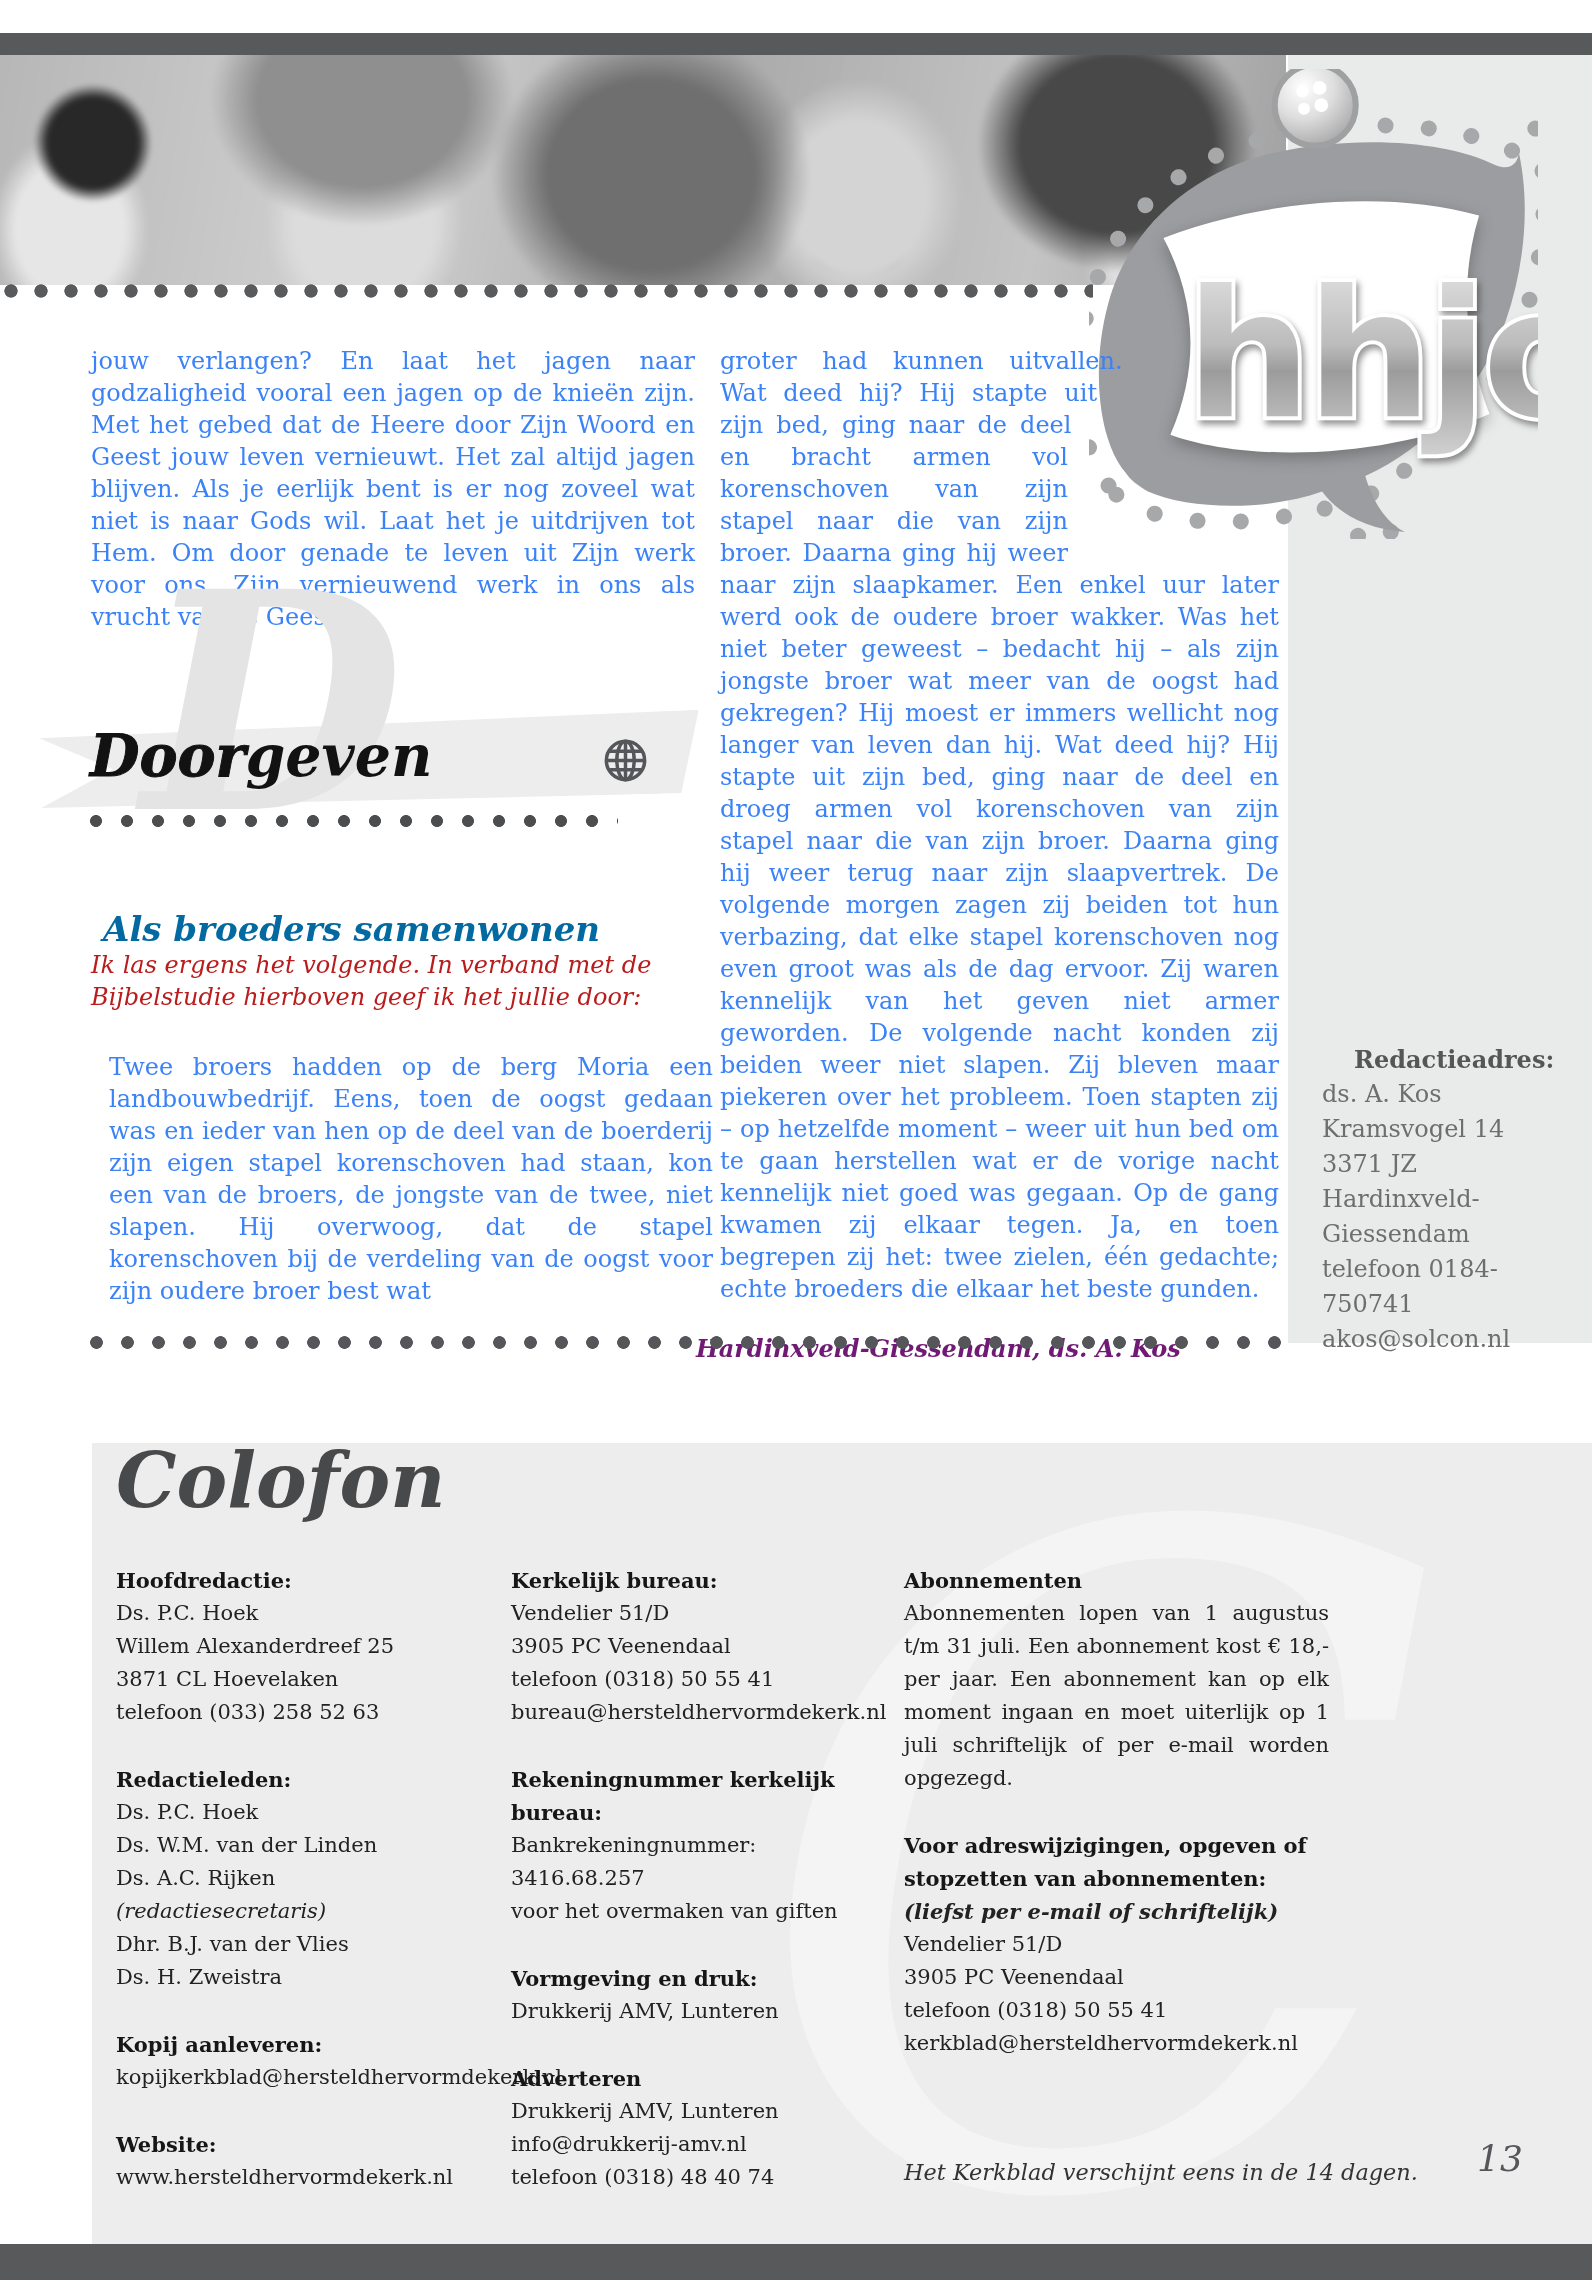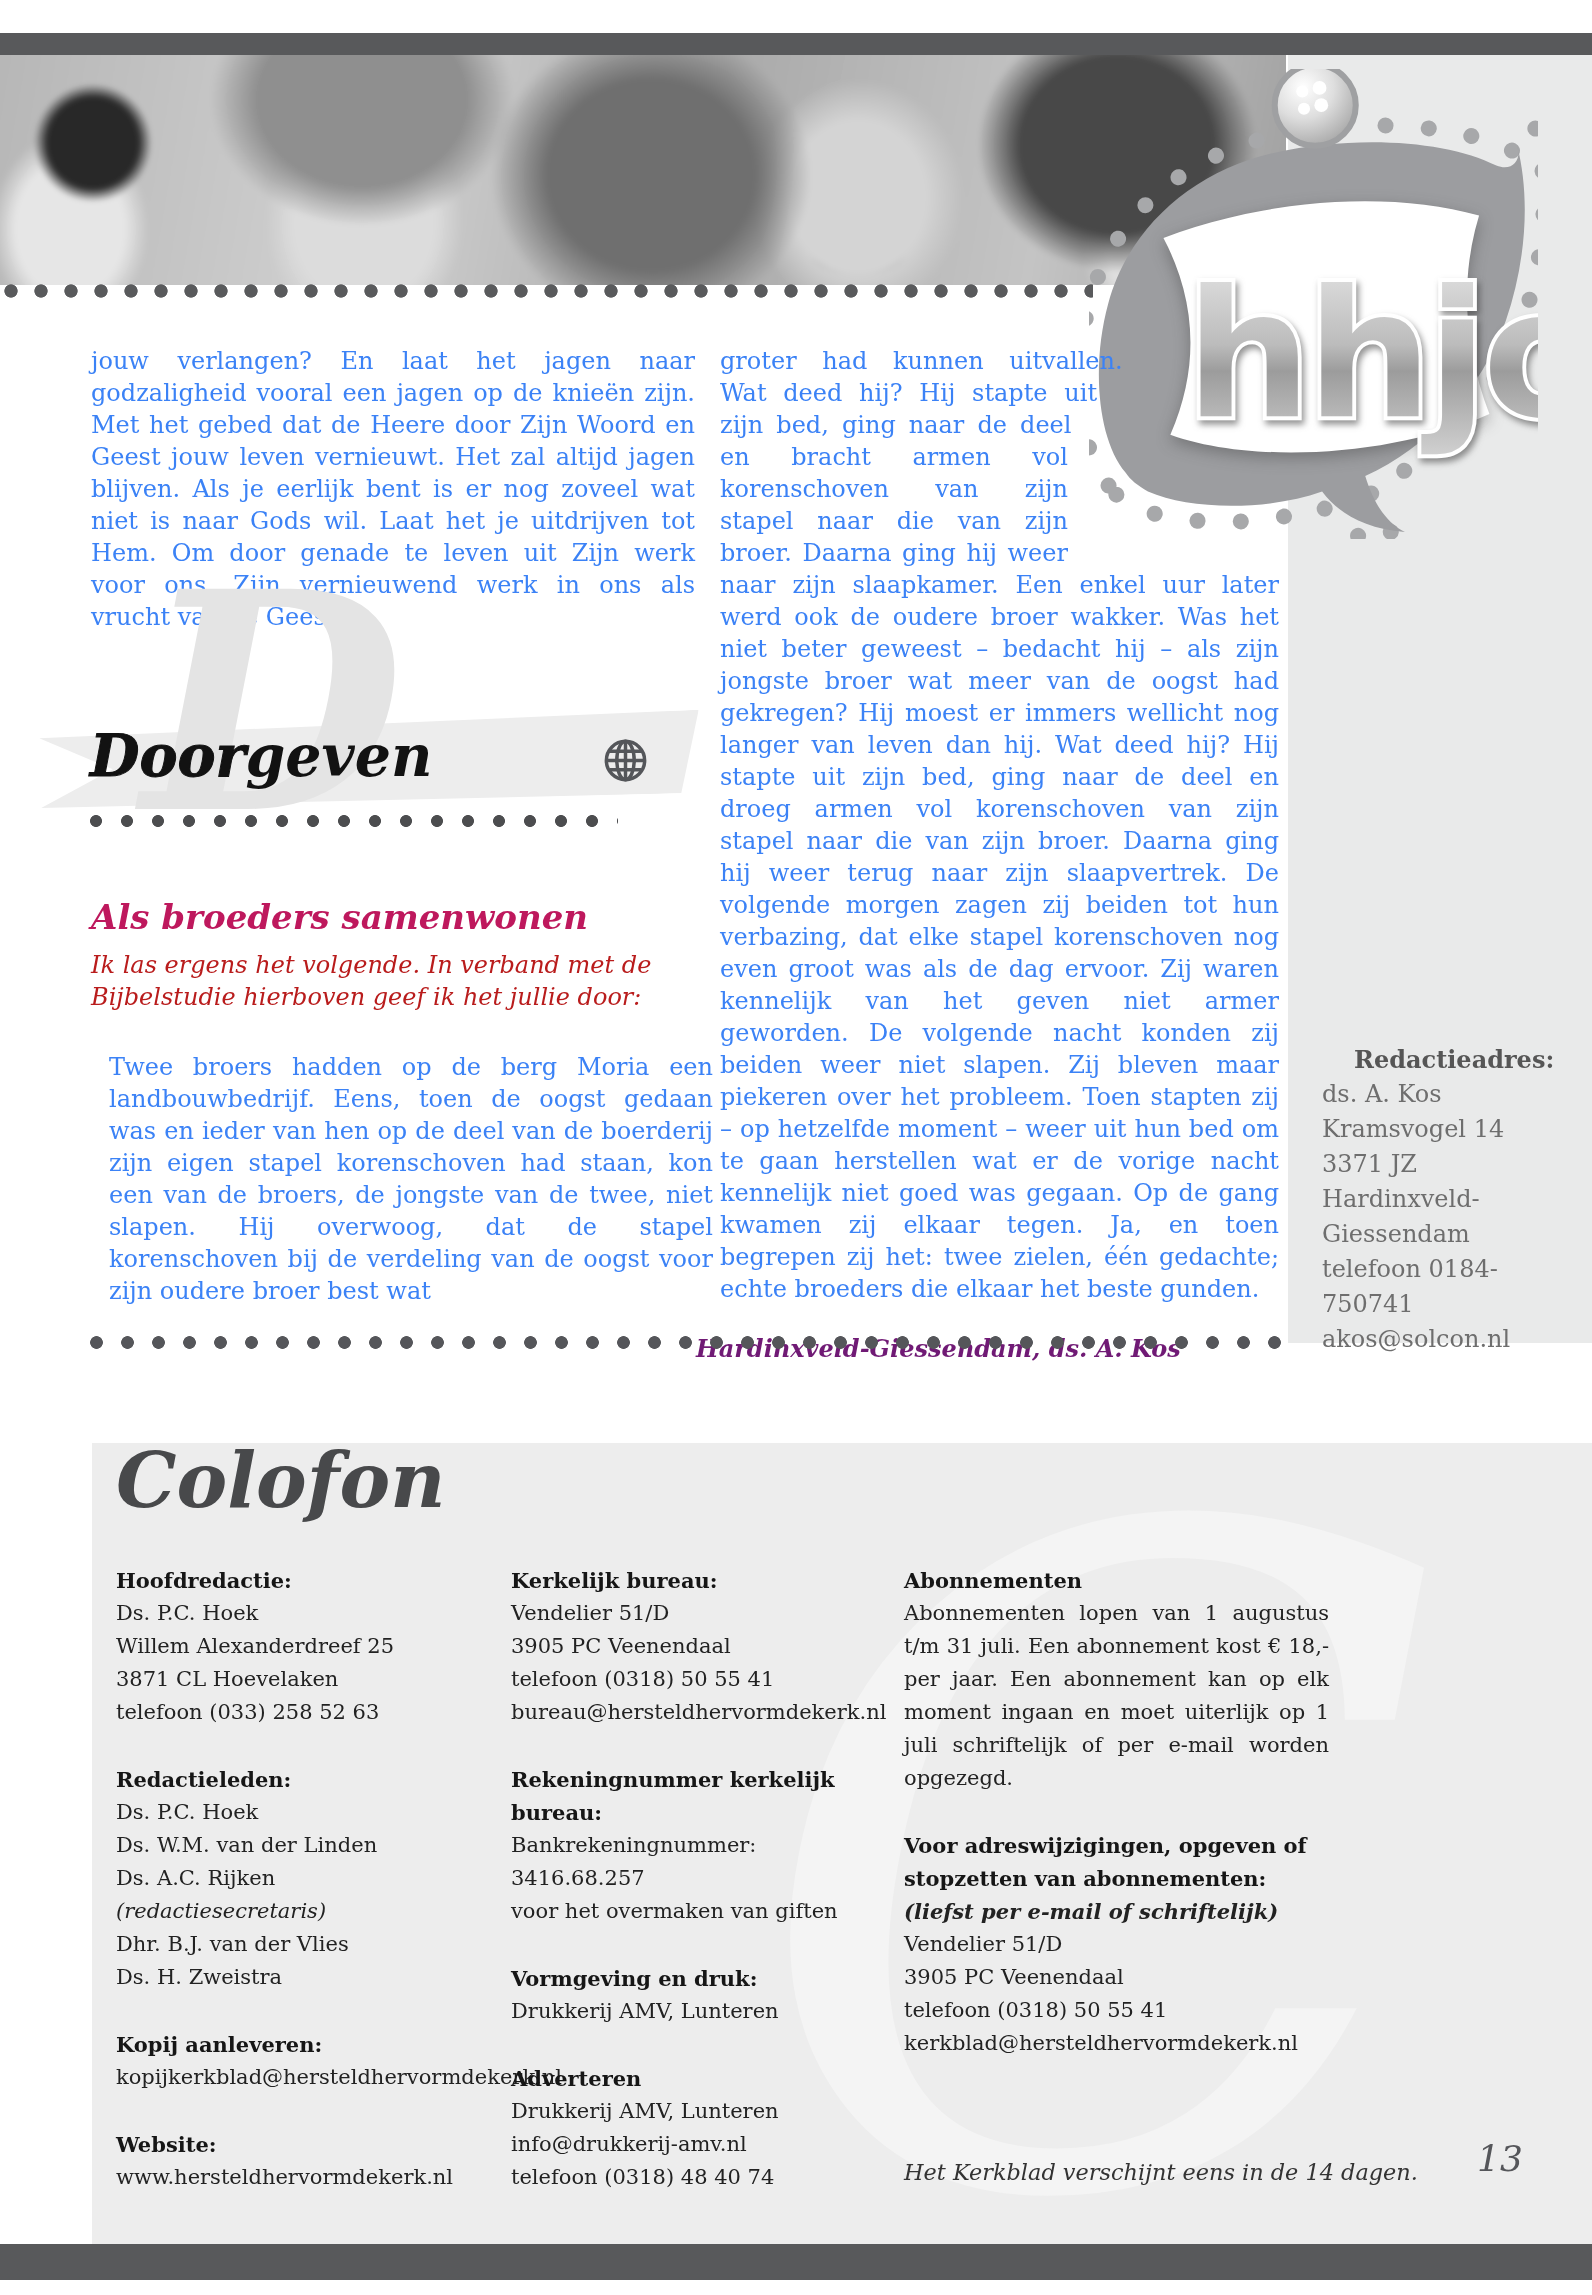--- a/index.html
+++ b/index.html
@@ -57,22 +57,22 @@
 
   
   .ribbon{position:absolute;left:40px;top:719px;width:660px;height:83px;background:#ededed;
      transform:rotate(-1.6deg);clip-path:polygon(0 12%,100% 0%,97% 100%,0% 96%,11% 52%);}
   .d-watermark{position:absolute;left:142px;top:552px;font-size:302px;line-height:1;
      font-style:italic;font-weight:bold;color:#e4e4e4;}
   .door-title{position:absolute;left:90px;top:727px;margin:0;font-style:italic;font-size:57px;line-height:1;color:#121212;}
   .door-bold{font-weight:800;-webkit-text-stroke:1px #121212;}
   .door-rest{font-weight:600;}
   .globe{position:absolute;left:602px;top:737px;}
-  .subtitle{position:absolute;left:91px;top:897px;margin:0;font-style:italic;font-weight:bold;
-     font-size:34px;color:#be185d;}
+  .subtitle{position:absolute;left:91px;top:897px;margin:12px;font-style:italic;font-weight:bold;
+     font-size:34px;color:#0369a1;}
   .lede{position:absolute;left:91px;top:949px;width:604px;margin:0;font-style:italic;
      font-size:24px;line-height:32px;color:#b91c1c;}
 
   
   .colofon{position:absolute;left:92px;top:1443px;width:1500px;height:801px;background:#ededed;overflow:hidden;}
   .c-watermark{position:absolute;left:656px;top:-26px;font-size:906px;line-height:1;
      font-style:italic;color:#f4f4f4;z-index:0;}
   .colofon-title{position:absolute;left:24px;top:-7px;margin:0;font-style:italic;font-weight:bold;
      font-size:76px;color:#48494b;z-index:1;}
   .c-col{position:absolute;top:121px;font-size:21px;line-height:33px;color:#222;z-index:1;}

